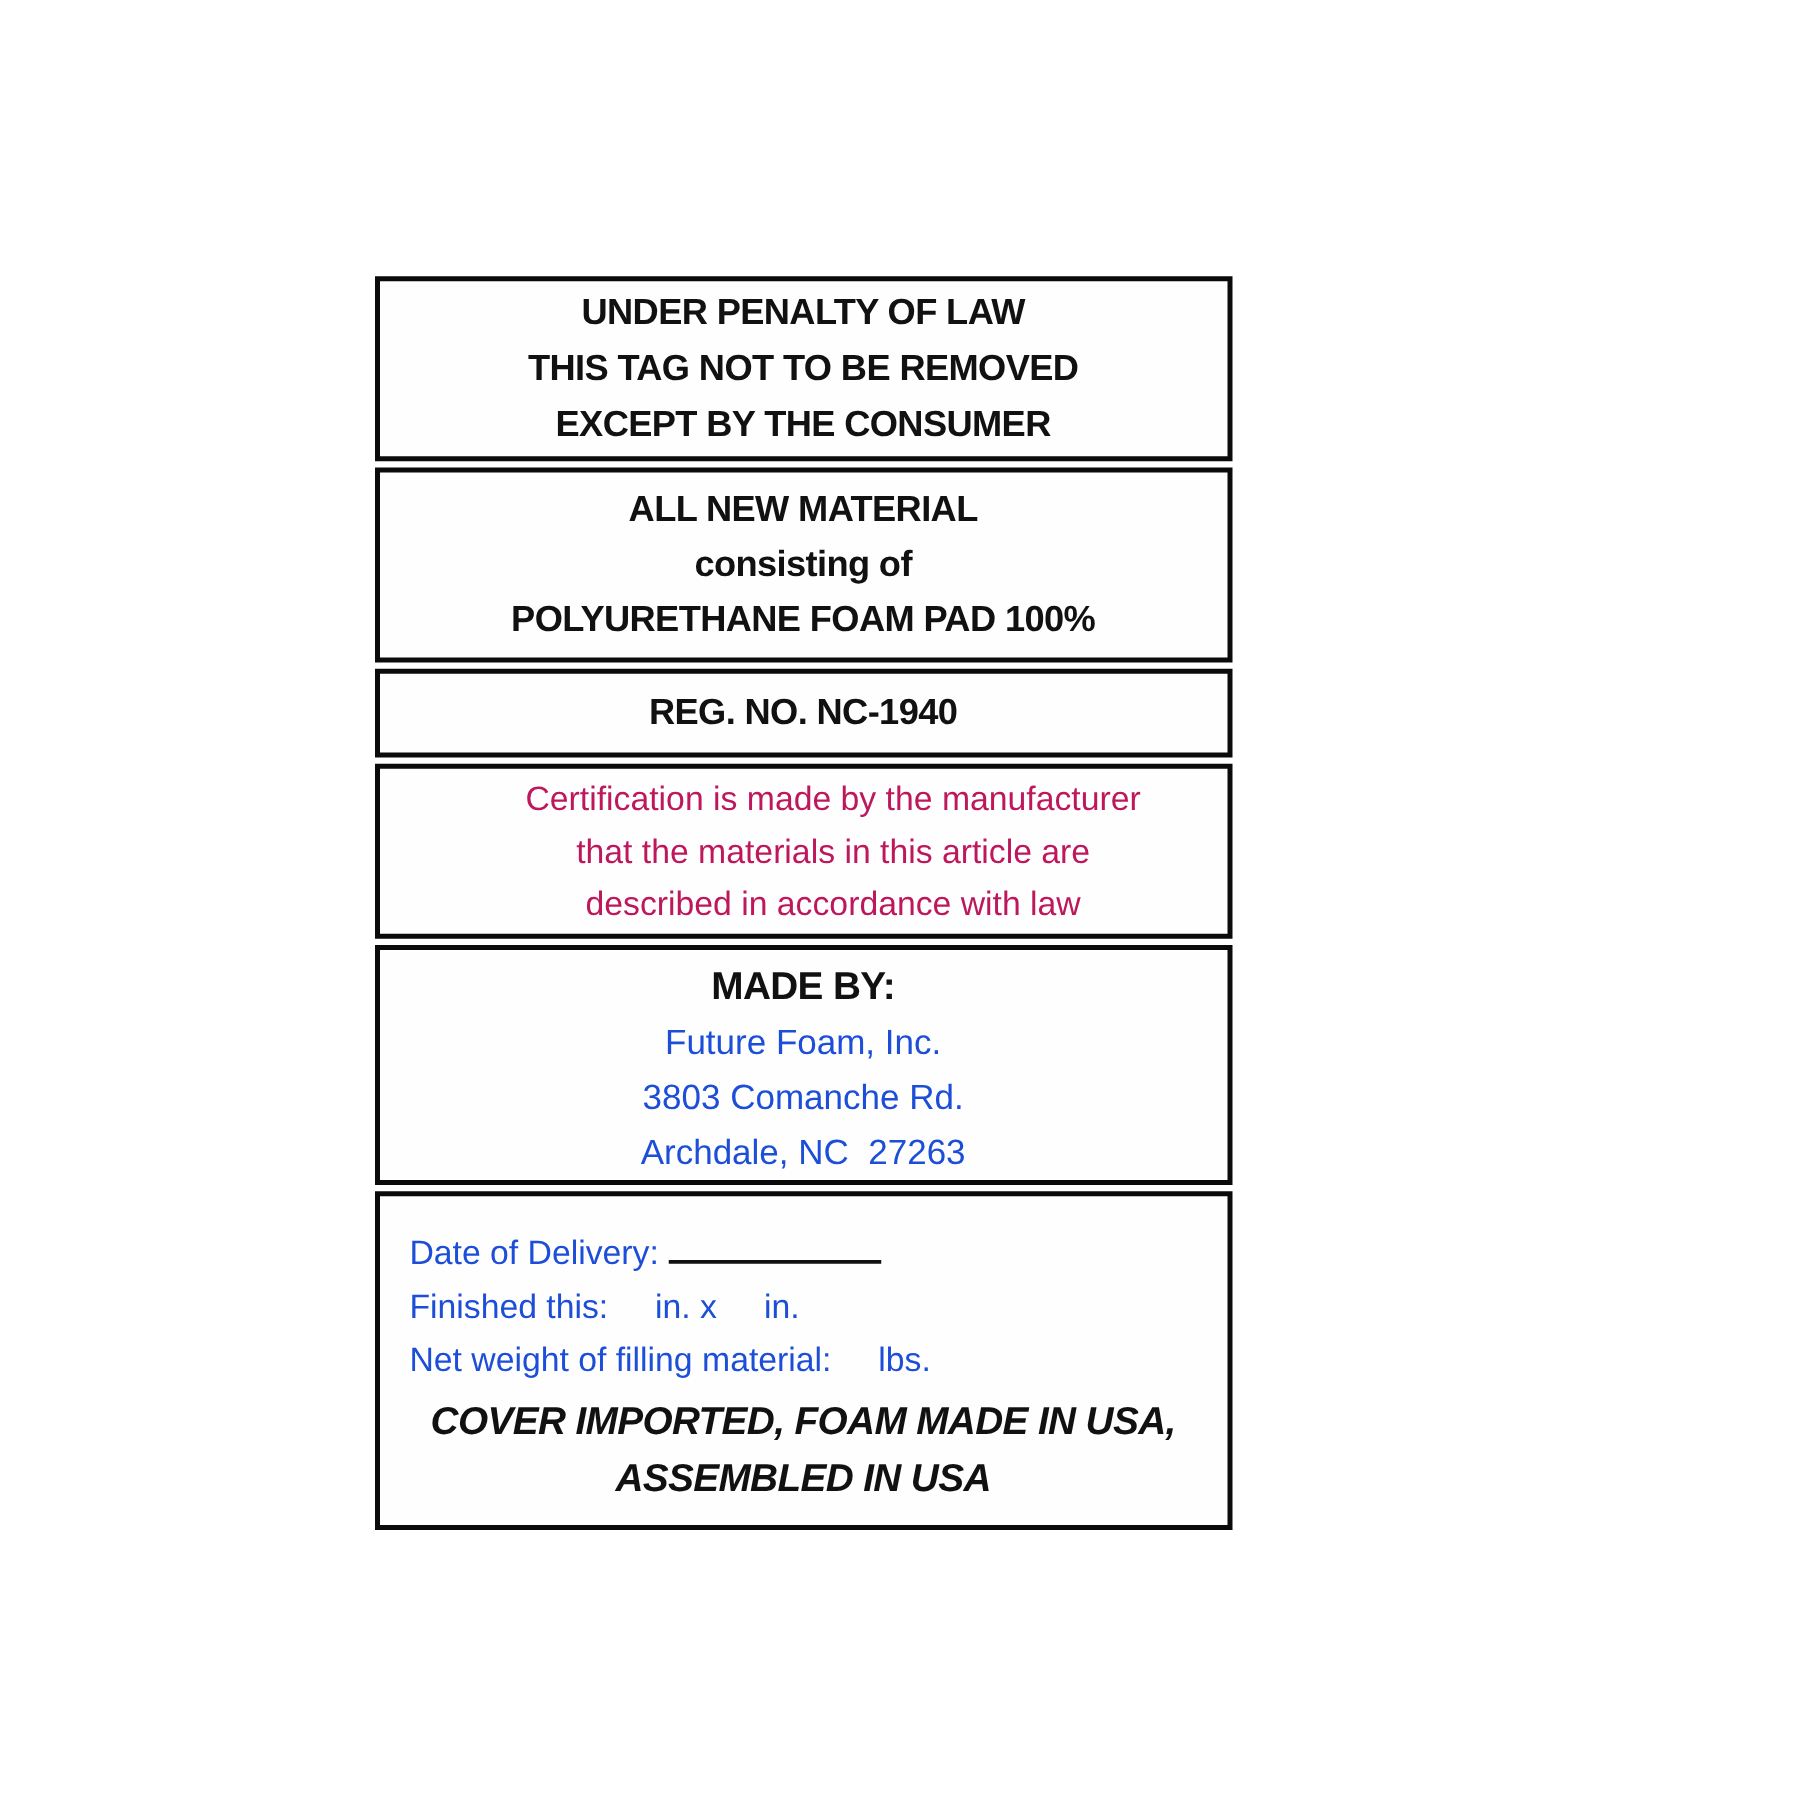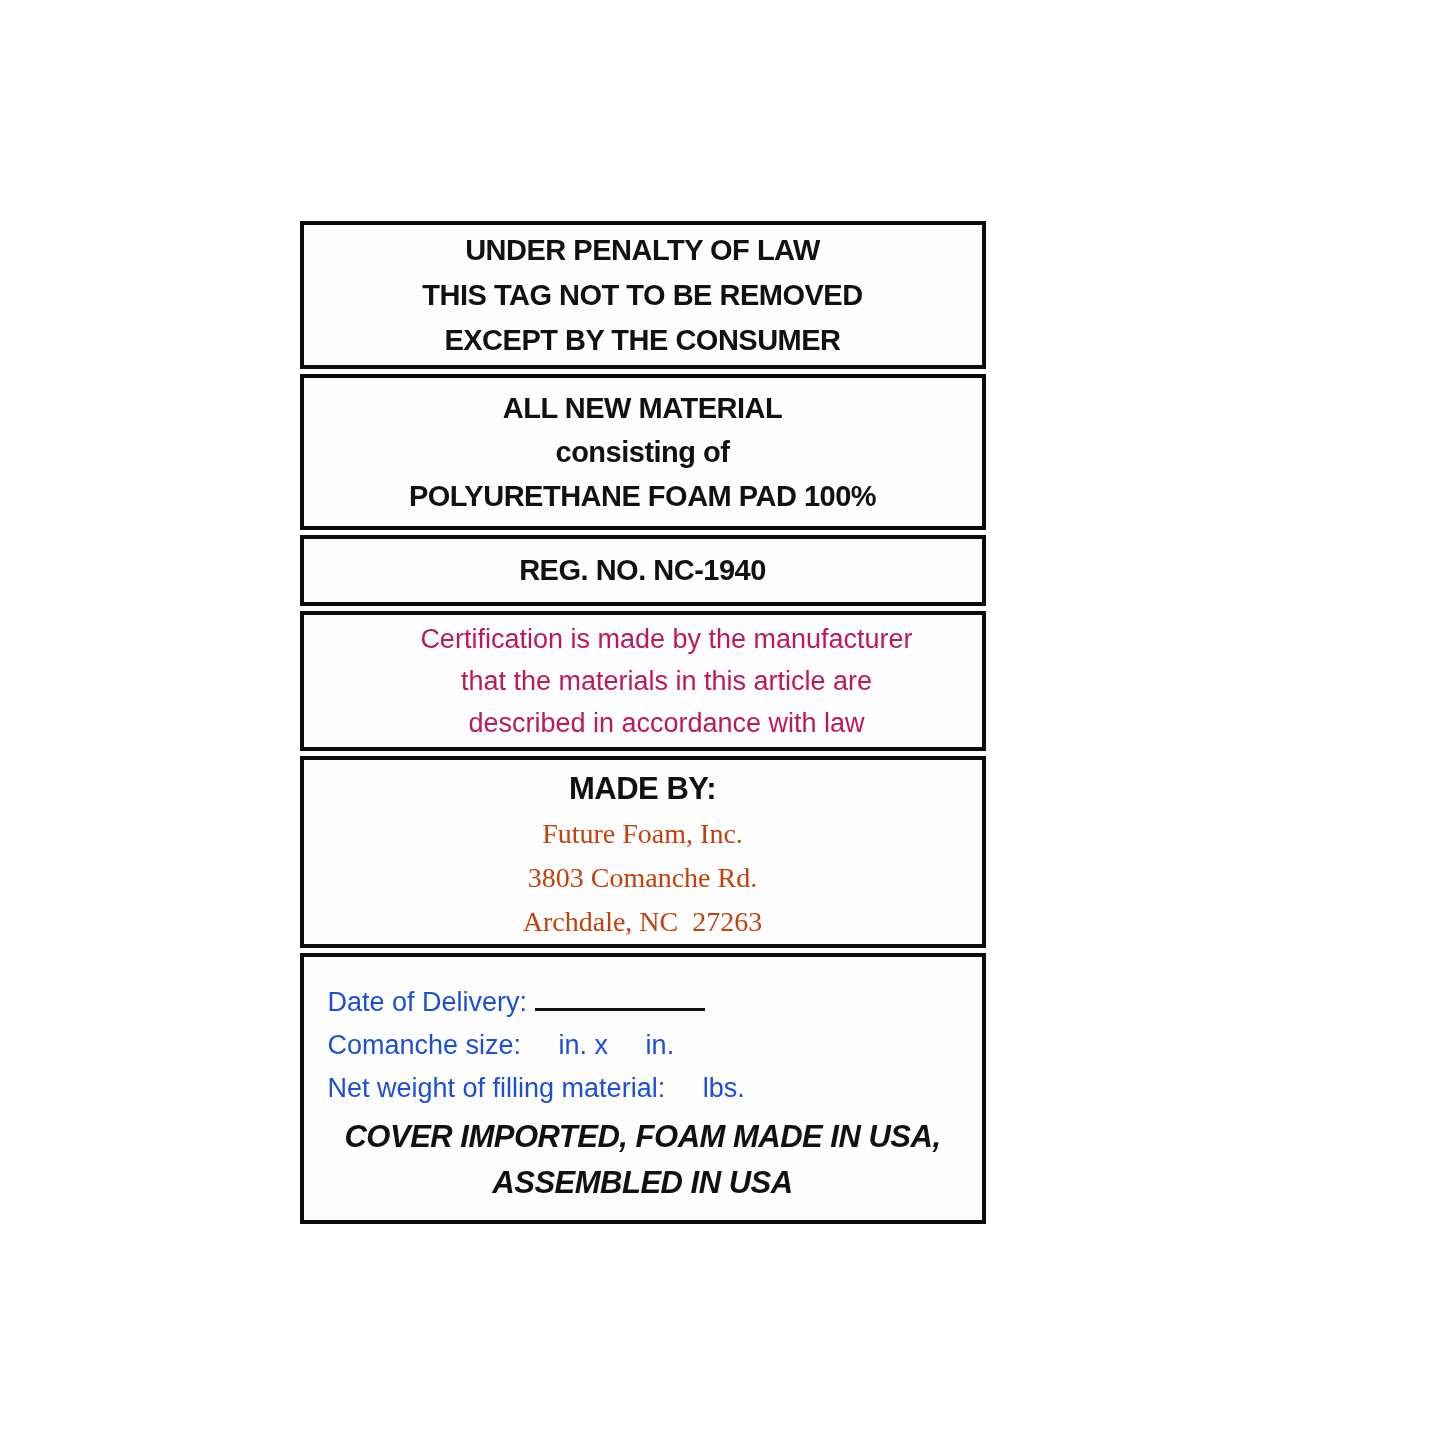--- a/index.html
+++ b/index.html
@@ -76,22 +76,21 @@
   .sec-madeby .heading {
     font-size: 31px;
     font-weight: bold;
     line-height: 46px;
     letter-spacing: -0.5px;
   }
   .sec-madeby .line {
     font-size: 28px;
     font-weight: normal;
     line-height: 44px;
-    color: #c2410c;
-    font-family: Liberation Serif, serif;
+    color: #1d4ed8;
   }
 
   
   .sec-details {
     height: 271px;
     justify-content: flex-start;
     align-items: stretch;
     padding: 24px 0 14px 0;
   }
   .details-block {
@@ -155,21 +154,21 @@
     <div class="section sec-madeby">
       <div class="heading">MADE BY:</div>
       <div class="line">Future Foam, Inc.</div>
       <div class="line">3803 Comanche Rd.</div>
       <div class="line">Archdale, NC  27263</div>
     </div>
 
     <div class="section sec-details">
       <div class="details-block">
         <div class="line"><span>Date of Delivery:</span><span class="date-underline"></span></div>
-        <div class="line">Comanche size:     in. x     in.</div>
+        <div class="line">Finished this:     in. x     in.</div>
         <div class="line">Net weight of filling material:     lbs.</div>
       </div>
       <div class="origin-block">
         <div class="line">COVER IMPORTED, FOAM MADE IN USA,</div>
         <div class="line">ASSEMBLED IN USA</div>
       </div>
     </div>
 
   </div>
 </div>

